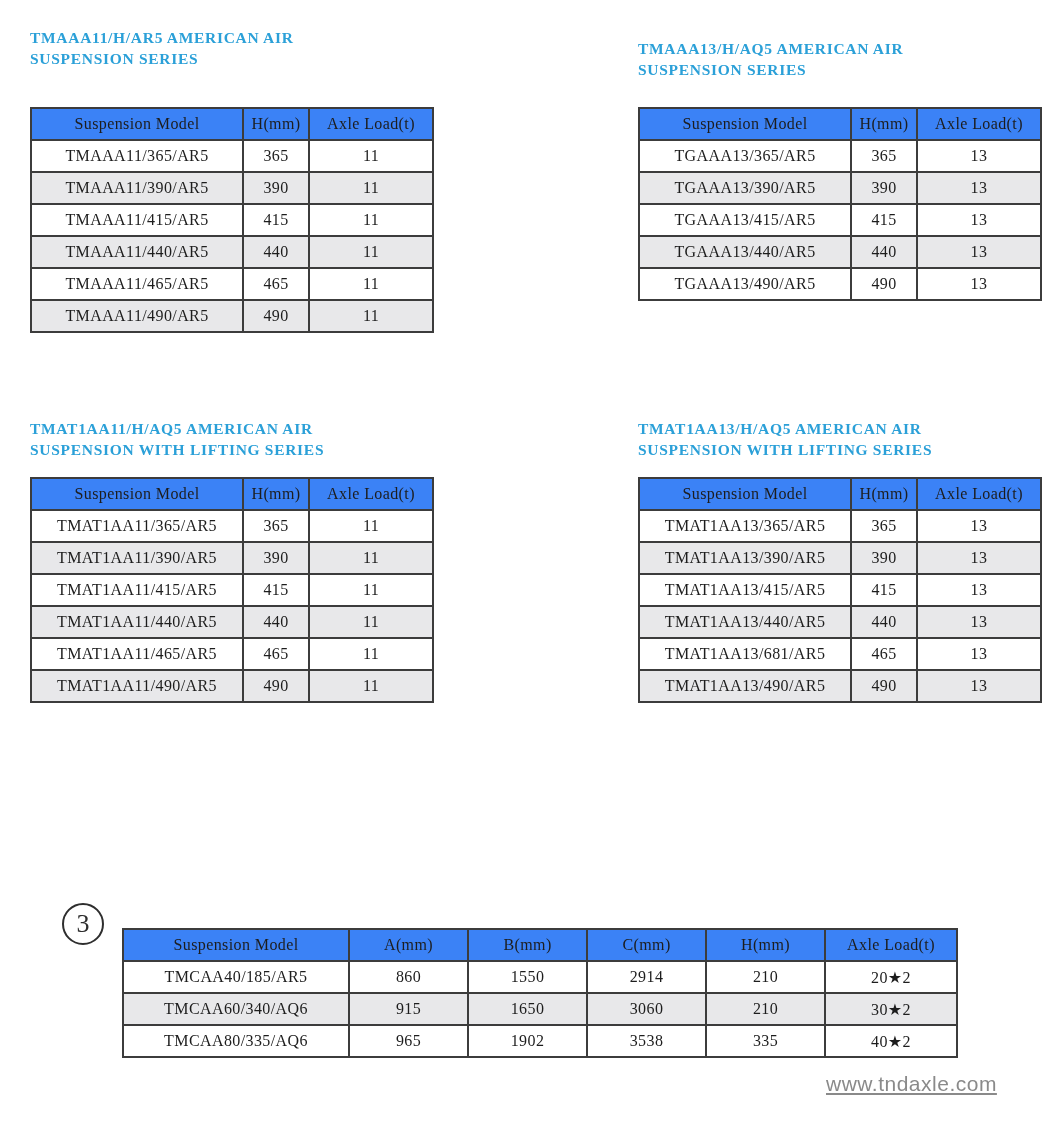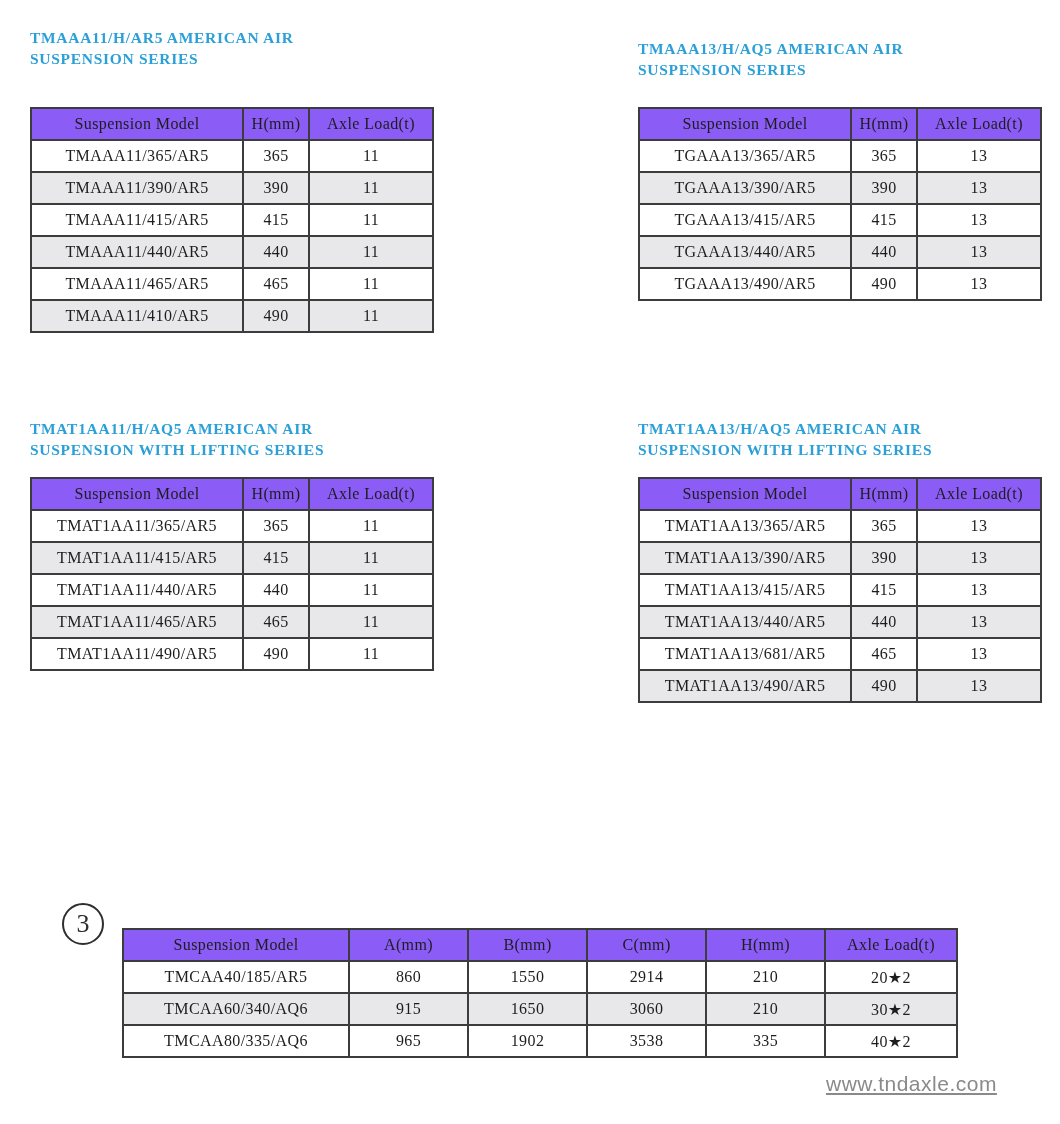--- a/index.html
+++ b/index.html
@@ -31,21 +31,21 @@
     text-align: center;
     vertical-align: middle;
     font-size: 16px;
     font-weight: normal;
     color: #1d1d1d;
     letter-spacing: 0.4px;
     padding: 0 2px;
     overflow: hidden;
     white-space: nowrap;
   }
-  table.spec-table th { background: #8b5cf6; height: 30px; }
+  table.spec-table th { background: #3b82f6; height: 30px; }
   table.spec-table td { background: #ffffff; height: 30px; }
   table.spec-table tbody tr:nth-child(even) td { background: #e8e8ea; }
 
   table.tbl-small { width: 384px; }
   .tbl-small th:nth-child(1), .tbl-small td:nth-child(1) { width: 206px; }
   .tbl-small th:nth-child(2), .tbl-small td:nth-child(2) { width: 60px;  }
   .tbl-small th:nth-child(3), .tbl-small td:nth-child(3) { width: 118px; }
 
   table.tbl-bottom { width: 798px; }
   .tbl-bottom th:nth-child(1), .tbl-bottom td:nth-child(1) { width: 220px; }
@@ -123,21 +123,21 @@
             <td>TMAAA11/440/AR5</td>
             <td>440</td>
             <td>11</td>
           </tr>
           <tr>
             <td>TMAAA11/465/AR5</td>
             <td>465</td>
             <td>11</td>
           </tr>
           <tr>
-            <td>TMAAA11/410/AR5</td>
+            <td>TMAAA11/490/AR5</td>
             <td>490</td>
             <td>11</td>
           </tr>
         </tbody>
       </table>
   </div>
 
   <div class="table-block pos-t2">
     <h3 class="tbl-title"><span>TMAAA13/H/AQ5 AMERICAN AIR</span><br><span>SUSPENSION SERIES</span></h3>
     <div class="tbl-gap"></div>
@@ -187,20 +187,25 @@
           <tr>
             <th>Suspension Model</th>
             <th>H(mm)</th>
             <th>Axle Load(t)</th>
           </tr>
         </thead>
         <tbody>
           <tr>
             <td>TMAT1AA11/365/AR5</td>
             <td>365</td>
+            <td>11</td>
+          </tr>
+          <tr>
+            <td>TMAT1AA11/390/AR5</td>
+            <td>390</td>
             <td>11</td>
           </tr>
           <tr>
             <td>TMAT1AA11/415/AR5</td>
             <td>415</td>
             <td>11</td>
           </tr>
           <tr>
             <td>TMAT1AA11/440/AR5</td>
             <td>440</td>

